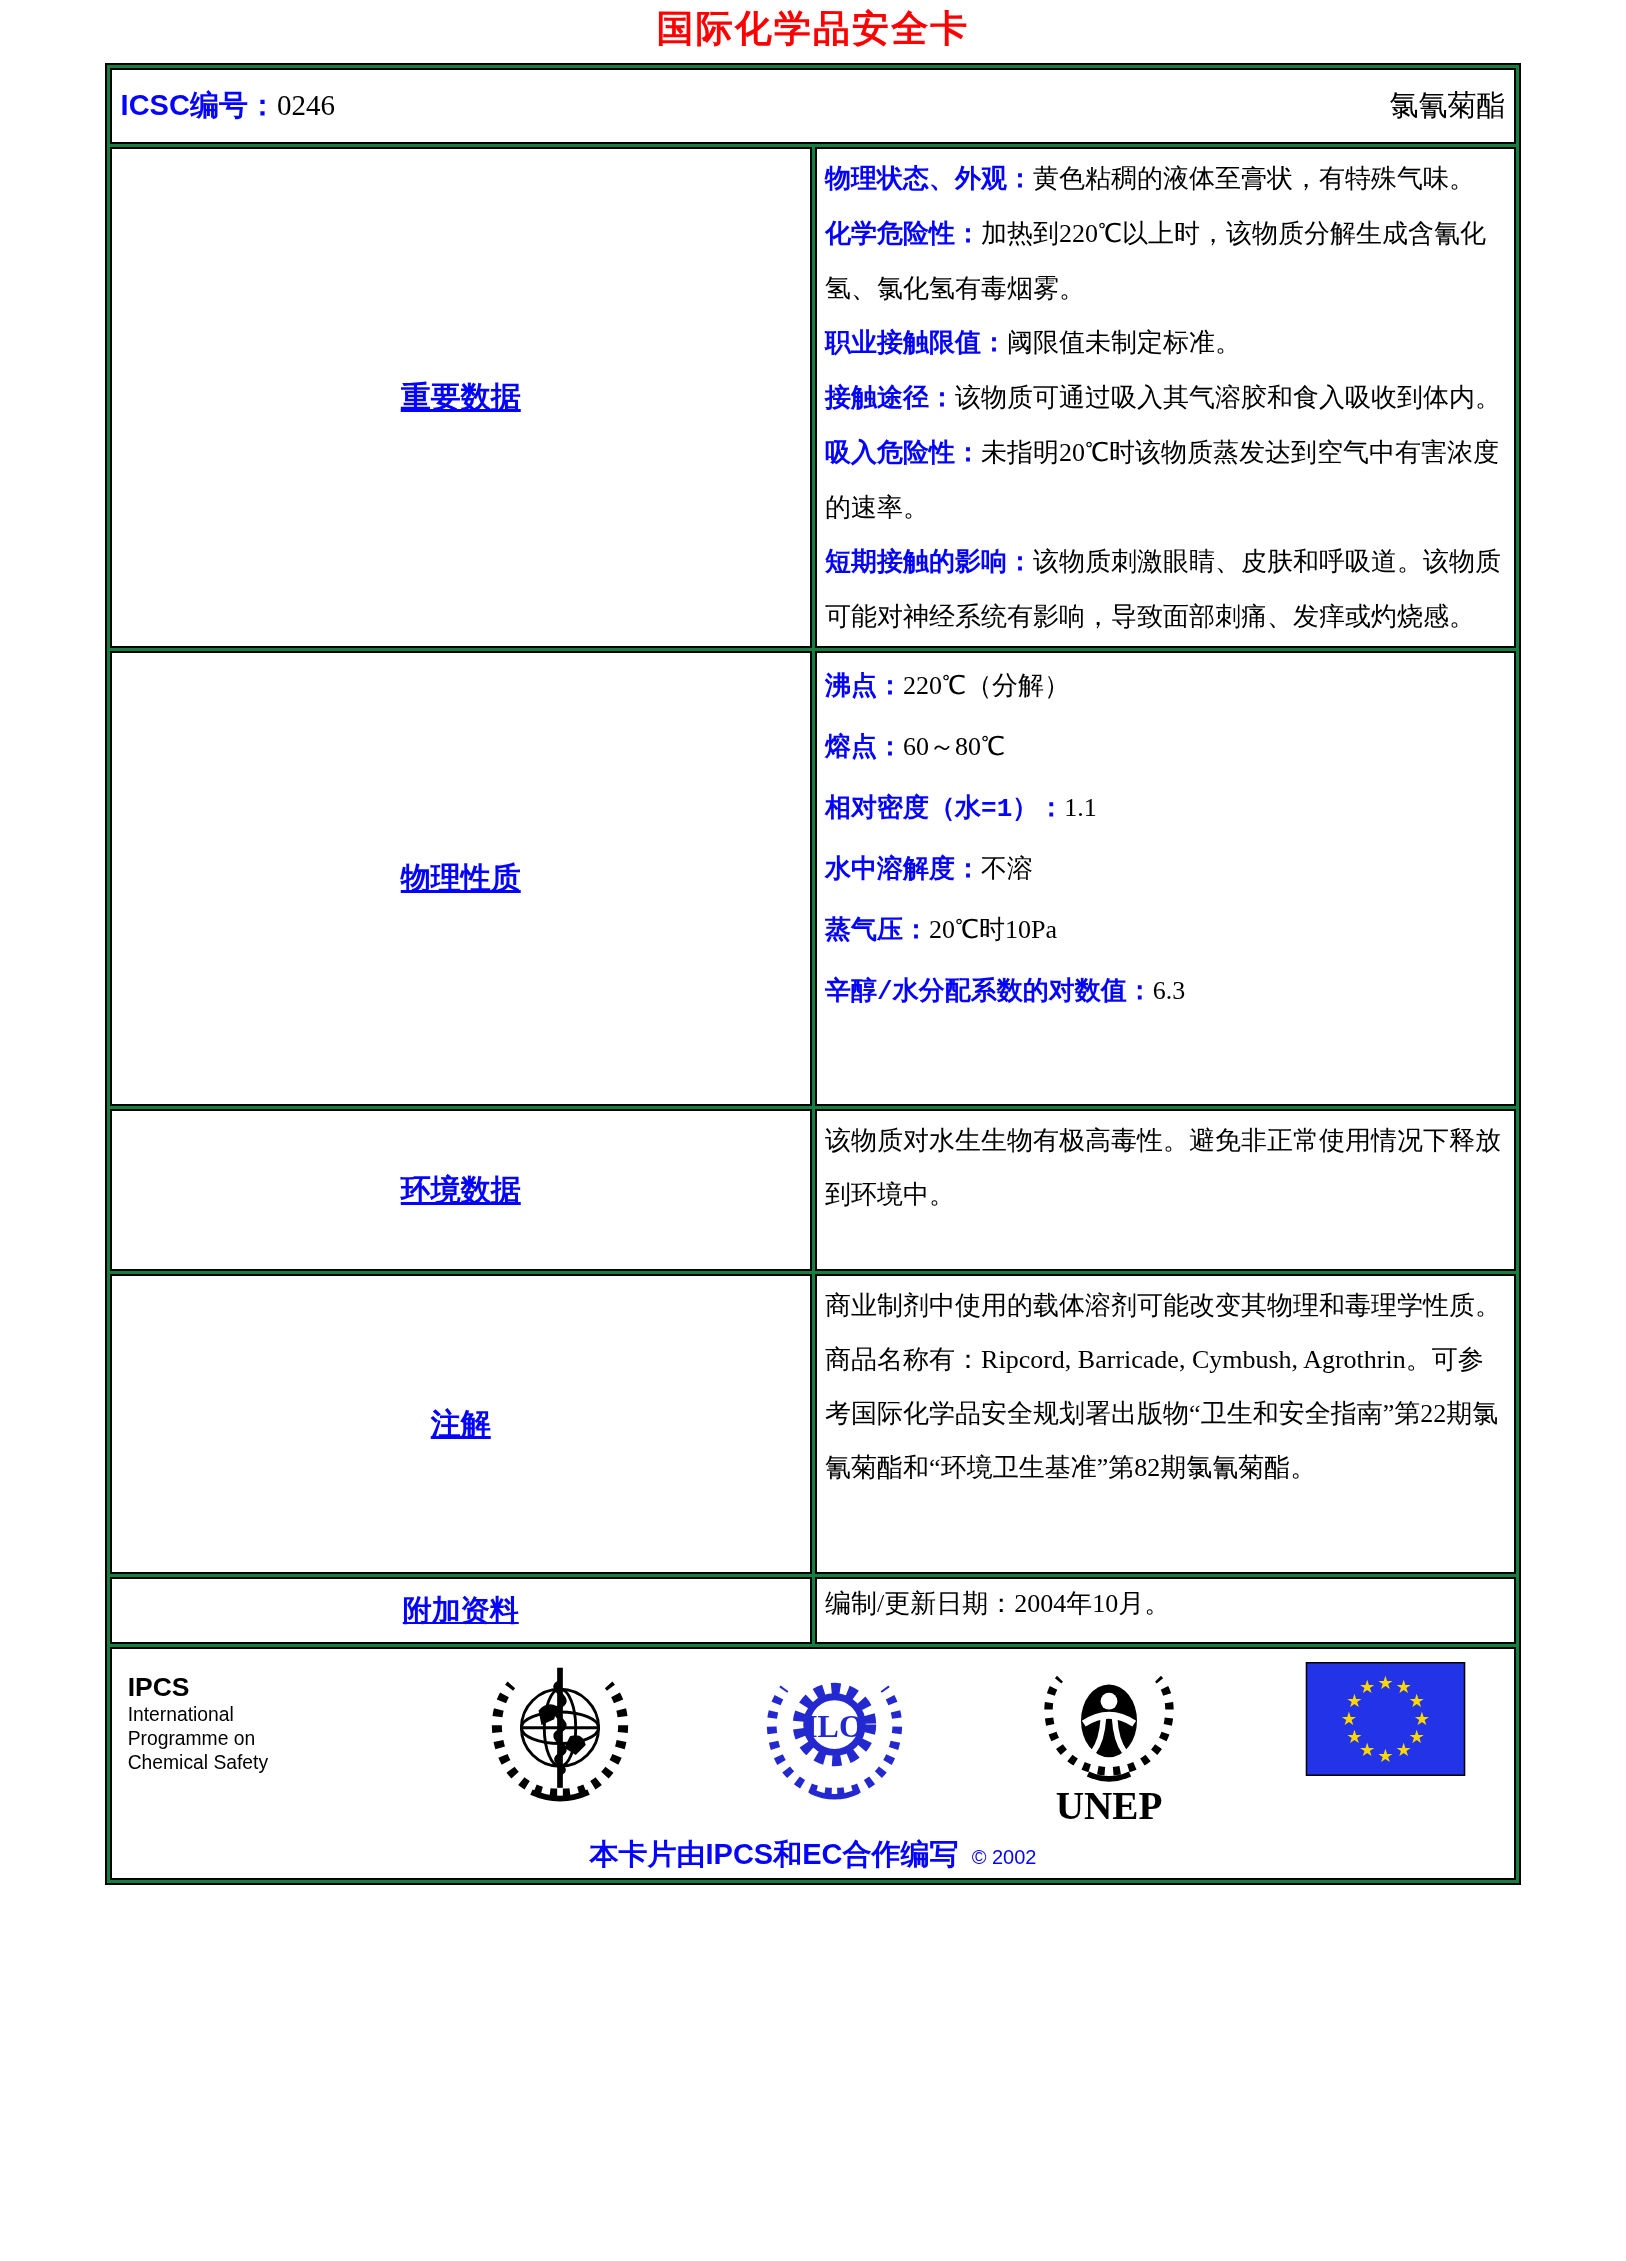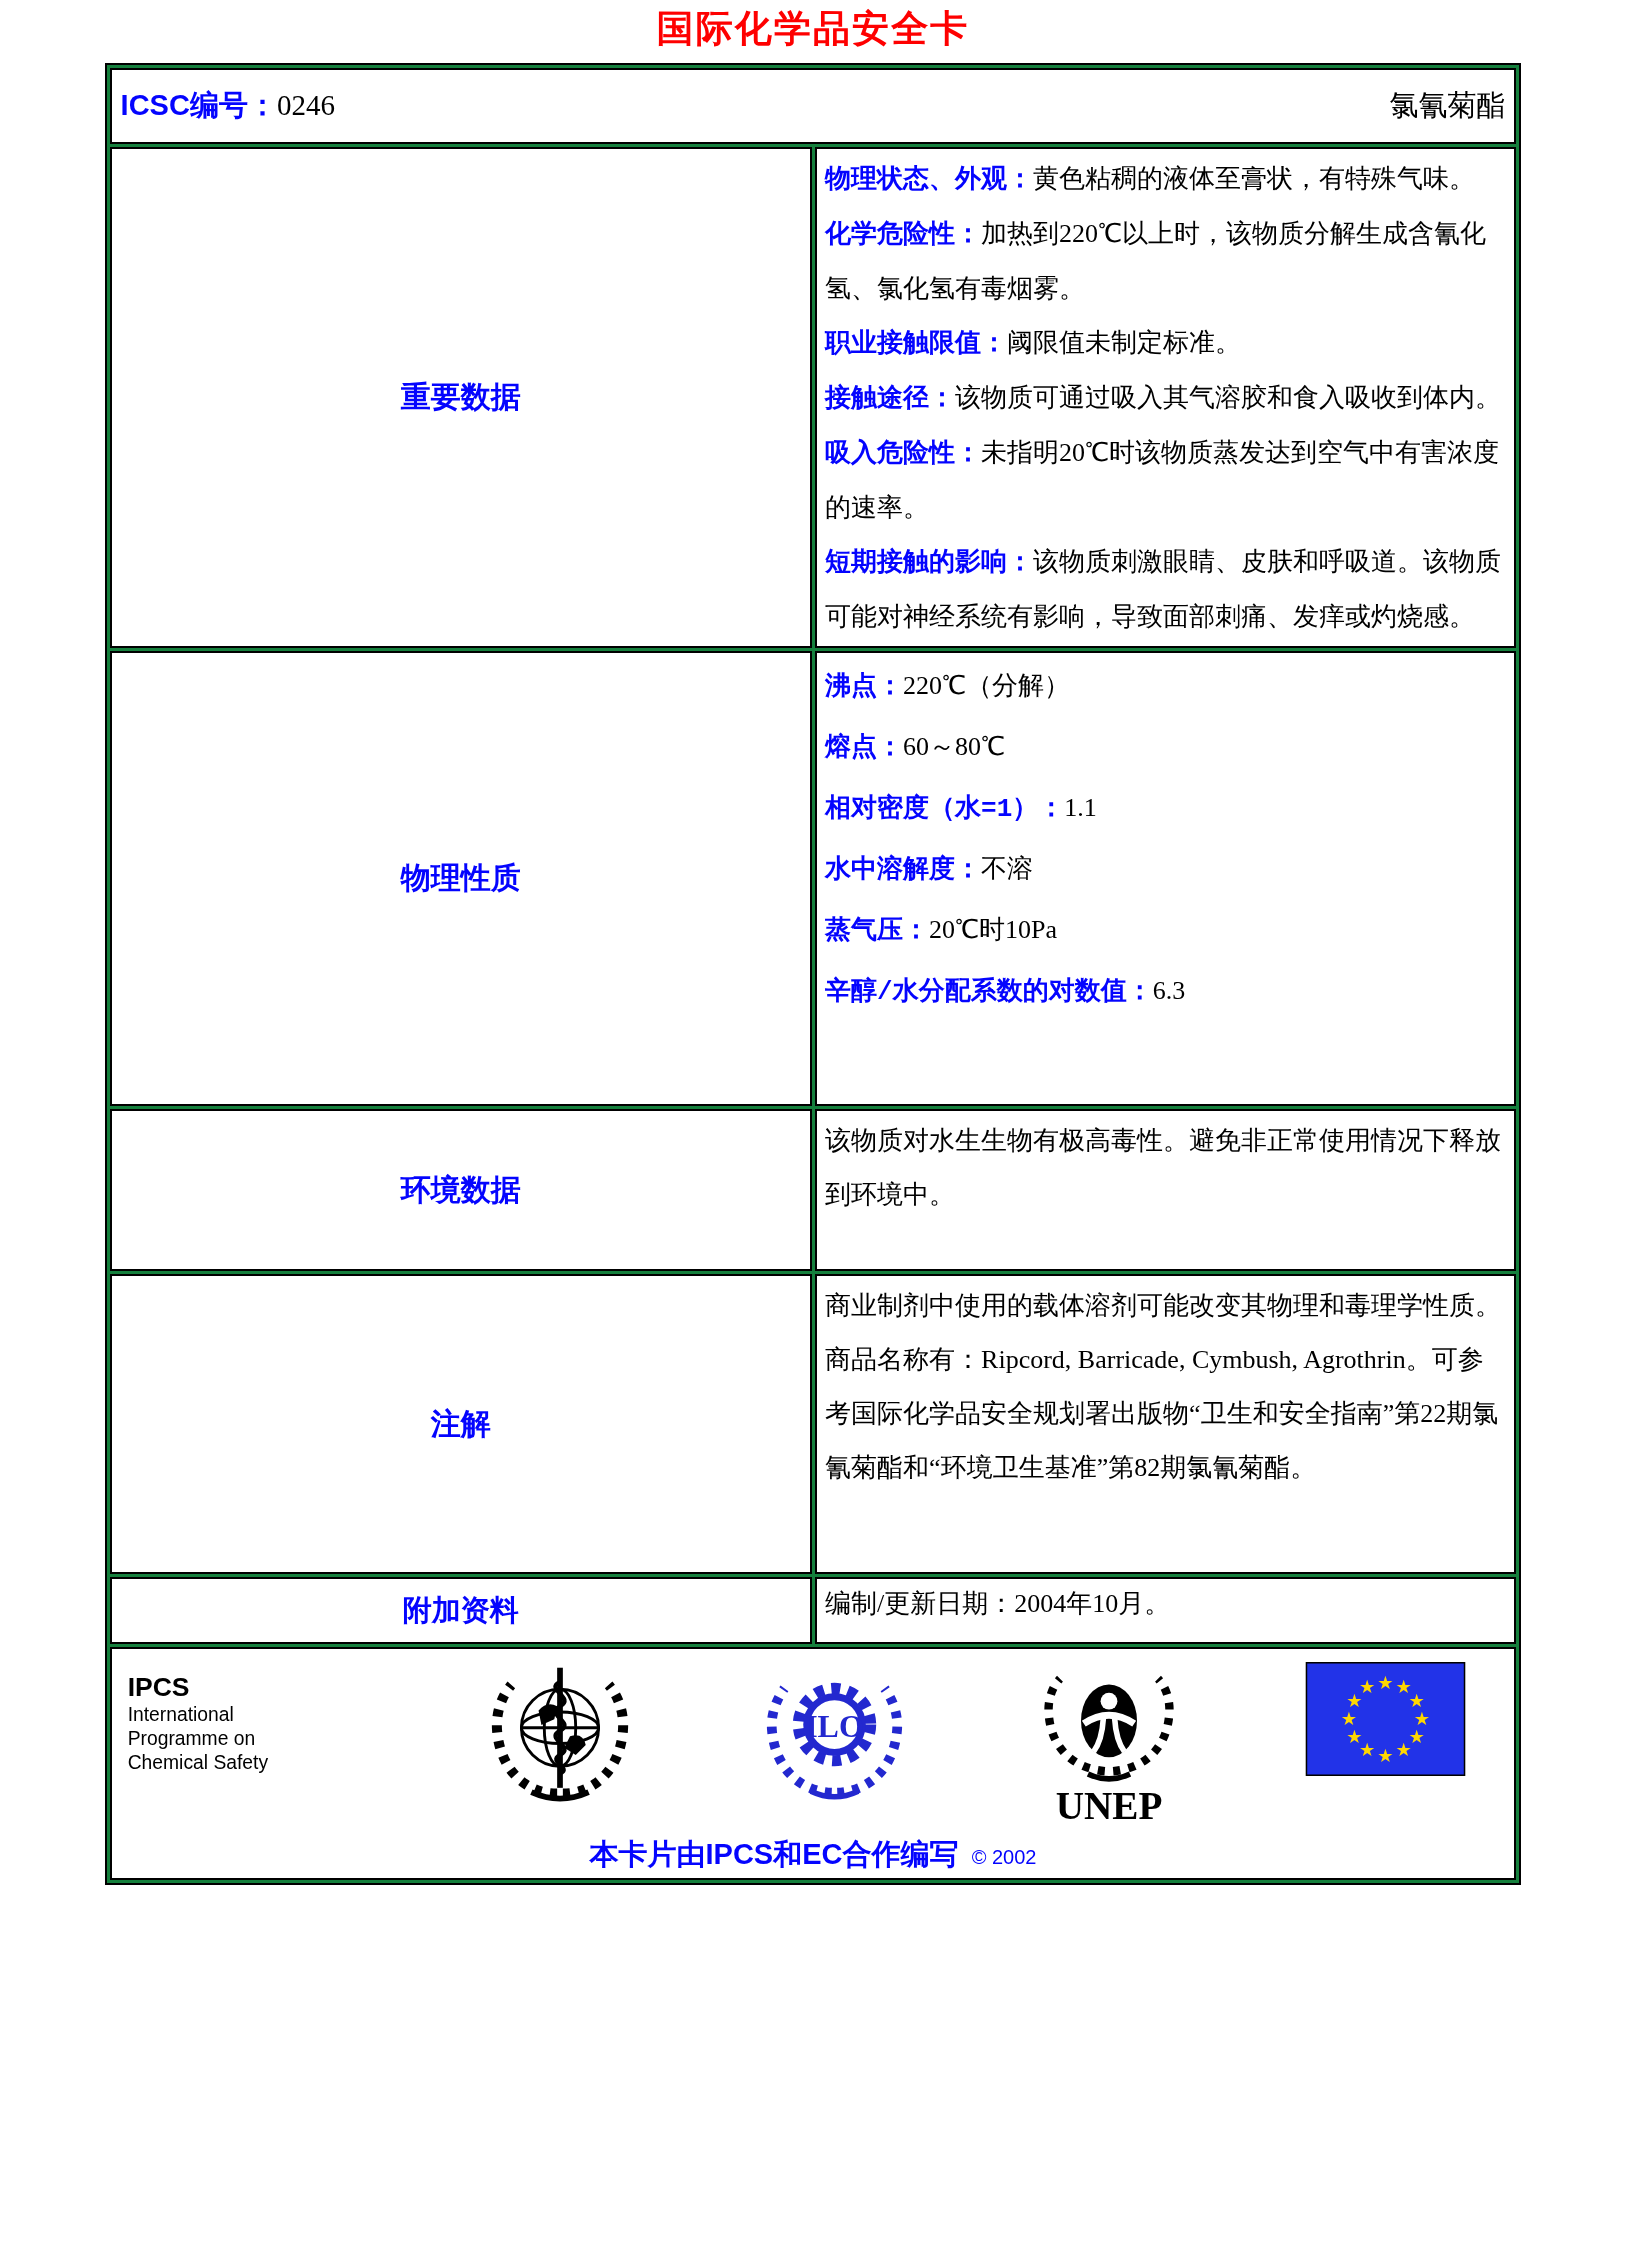--- a/index.html
+++ b/index.html
@@ -8,21 +8,21 @@
   .page-title{padding-top:4.3px;text-align:center;color:#fe0000;font-weight:bold;
         font-size:37px;letter-spacing:2.1px;}
   table.card{width:1416px;margin:8.6px auto 0 auto;border-collapse:separate;border-spacing:3.6px;
         border:2.9px solid #000;background:#15803d;table-layout:fixed;}
   td{border:2.1px solid #000;background:#fff;padding:2.9px 8.6px;vertical-align:top;}
   td.header-cell{height:66px;vertical-align:middle;}
   .hdr-flex{display:flex;justify-content:space-between;align-items:center;font-size:29px;}
   .blue-label{color:#0404fe;font-weight:bold;}
   .black-serif{color:#000;font-family:"Liberation Serif",serif;}
   td.label-cell{width:266px;text-align:center;vertical-align:middle;color:#0404fe;
-        font-weight:bold;font-size:30px;padding:8px;}
+        font-weight:bold;font-size:30px;padding:8px;text-decoration:underline;}
   td.content-cell{font-size:26px;color:#000;}
   .kv-line{line-height:54px;font-family:"Liberation Serif",serif;}
   .kv-label{color:#0404fe;font-weight:bold;font-family:Liberation Mono, monospace;}
   .plain-text{font-family:"Liberation Serif",serif;line-height:54px;}
   tr.r-important td{height:458px;}
   tr.r-physical td{height:435px;}
   tr.r-env td{height:142px;}
   tr.r-notes td{height:280px;}
   tr.r-addl td{height:47px;}
   tr.r-logos td{height:202px;vertical-align:top;}

